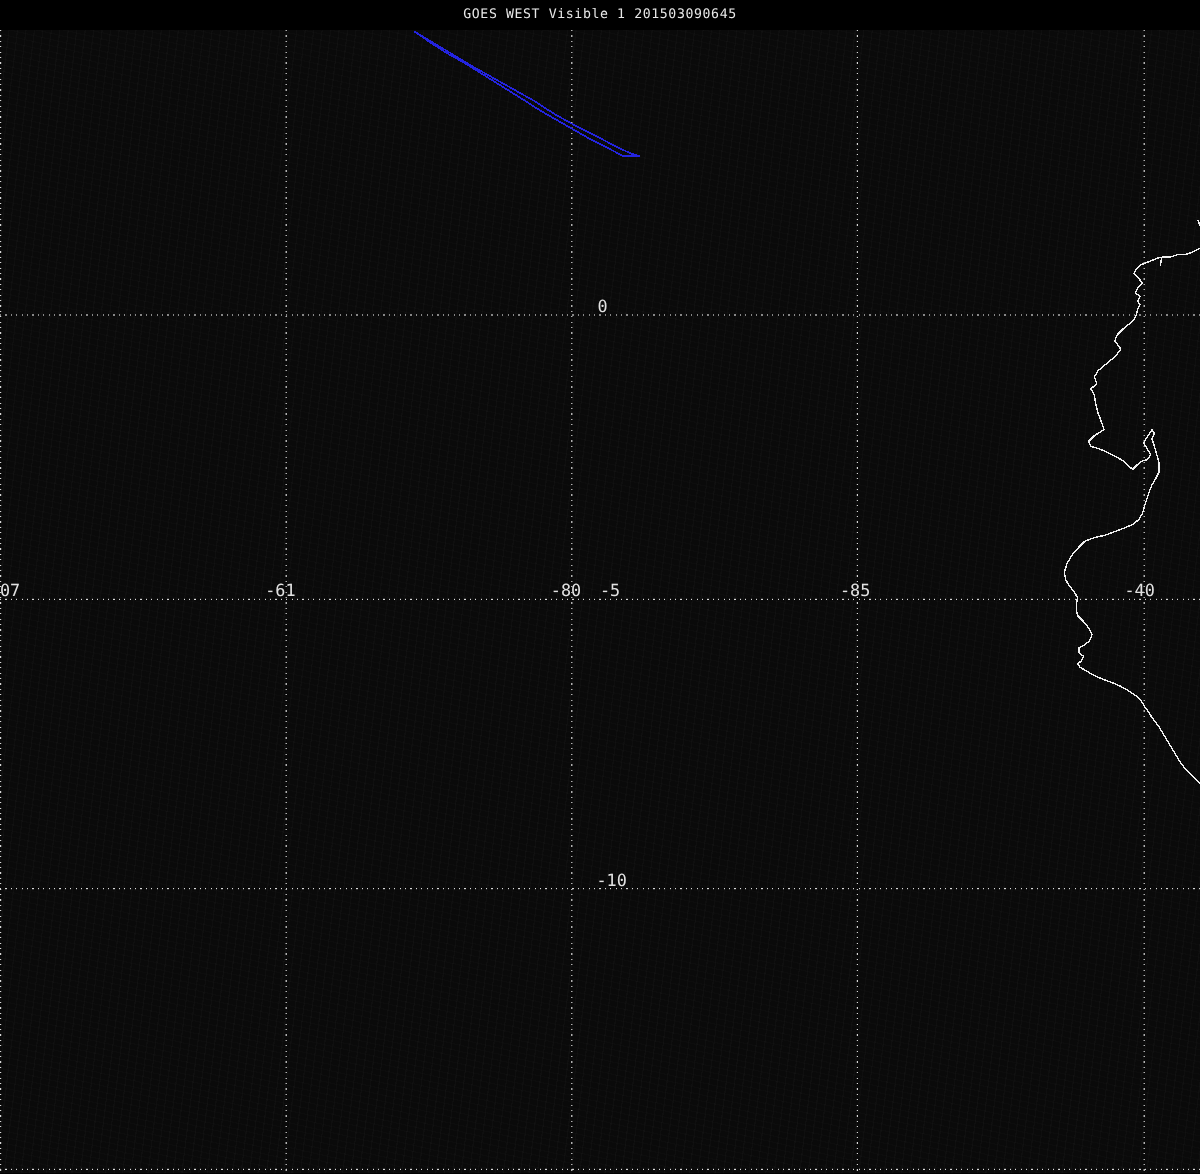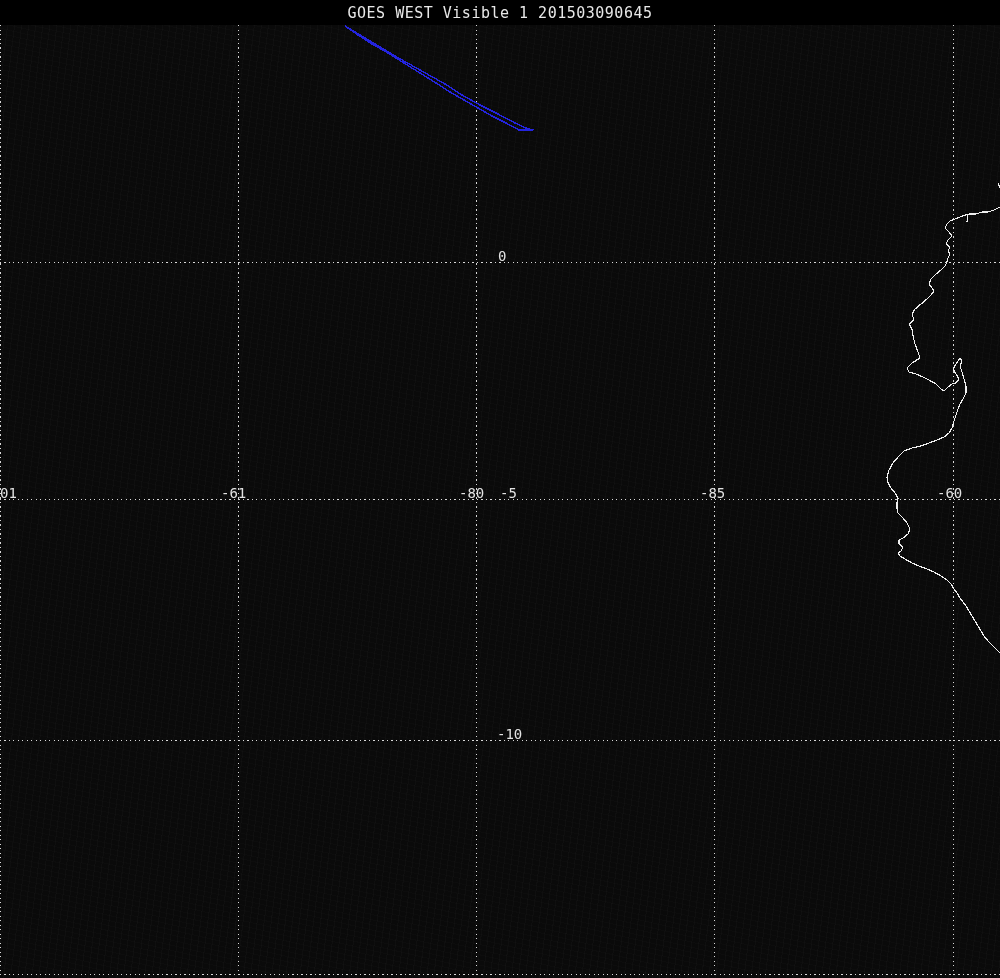--- a/index.html
+++ b/index.html
@@ -13,21 +13,21 @@
     background-color:var(--img,#0a0a0a);
     background-image:
       repeating-linear-gradient(97deg, rgba(255,255,255,0.018) 0 1px, transparent 1px 7px),
       repeating-linear-gradient(13deg, rgba(255,255,255,0.012) 0 1px, transparent 1px 5px);
   }
   .titlebar{
     position:absolute;top:0;left:0;right:0;height:25px;background:var(--bg,#000);
     text-align:center;z-index:6;
   }
   .titlebar .t{
-    display:inline-block;margin-top:4px;font-size:15px;letter-spacing:0.5px;
+    display:inline-block;margin-top:4px;font-size:11px;letter-spacing:0.5px;
     color:var(--title,#e6e6e6);white-space:pre;
   }
   .grid-layer,.label-layer{position:absolute;inset:0;}
   .grid-layer{z-index:2;}
   .label-layer{z-index:4;}
   .vline{
     position:absolute;width:1px;bottom:0;
     background-image:repeating-linear-gradient(to bottom,var(--grid,#dcdcdc) 0 1px,transparent 1px 4.5px);
   }
   .hline{
@@ -67,22 +67,22 @@
 
   <svg class="overlay" width="1000" height="978" viewBox="0 0 1000 978">
       <polyline points="1000,207 994,210 988,212 982,212 976,214 970,214 965,215 960,217 955,219 950,221 947,224 945,228 949,232 952,236 948,240 946,244 950,247 948,251 950,254 948,258 947,262 945,266 941,270 936,274 931,279 929,284 932,288 934,291 931,295 927,299 921,304 915,309 912,314 914,320 909,324 912,329 913,336 915,344 918,352 920,358 912,363 907,368 909,372 916,374 923,377 929,380 936,384 941,389 944,391 948,387 952,384 956,383 959,379 956,374 953,369 956,364 960,358 962,361 960,366 962,372 964,379 966,386 966,393 963,399 960,404 958,409 956,415 954,421 952,428 949,433 944,437 937,440 929,443 921,446 912,448 904,451 899,456 893,463 889,470 887,477 888,483 891,488 895,493 898,498 897,503 897,508 898,513 903,518 907,523 910,529 908,534 903,538 899,540 899,544 903,547 901,551 898,553 900,556 905,559 912,563 919,566 927,569 934,572 941,576 947,580 951,584 954,589 957,593 960,598 963,602 966,606 969,611 972,616 975,621 978,626 981,631 984,636 988,641 992,645 996,649 1000,653" class="coast"></polyline>
       <polyline points="998,183 1000,188" class="coast"></polyline>
       <polyline points="968,214 967,222" class="coast"></polyline>
       <polyline points="345,26 370,41 395,56 420,70 445,84 462,95 480,105 498,114 515,123 526,128 533,130 519,130 506,123 492,116 478,108 464,100 450,92 436,83 420,73 404,63 388,53 372,44 358,35 348,28 345,26" class="track"></polyline>
     </svg>
 
   <div class="label-layer">
       <span class="lbl" style="left: 498px; top: 250px;">0</span>
-      <span class="lbl" style="left: 0px; top: 487px;">01</span>
+      <span class="lbl" style="left: 0px; top: 487px;">07</span>
       <span class="lbl" style="left: 221px; top: 487px;">-61</span>
       <span class="lbl" style="left: 459px; top: 487px;">-80</span>
       <span class="lbl" style="left: 500px; top: 487px;">-5</span>
       <span class="lbl" style="left: 700px; top: 487px;">-85</span>
-      <span class="lbl" style="left: 937px; top: 487px;">-60</span>
+      <span class="lbl" style="left: 937px; top: 487px;">-40</span>
       <span class="lbl" style="left: 497px; top: 728px;">-10</span>
     </div>
 
 </div>
 
 </body></html>

